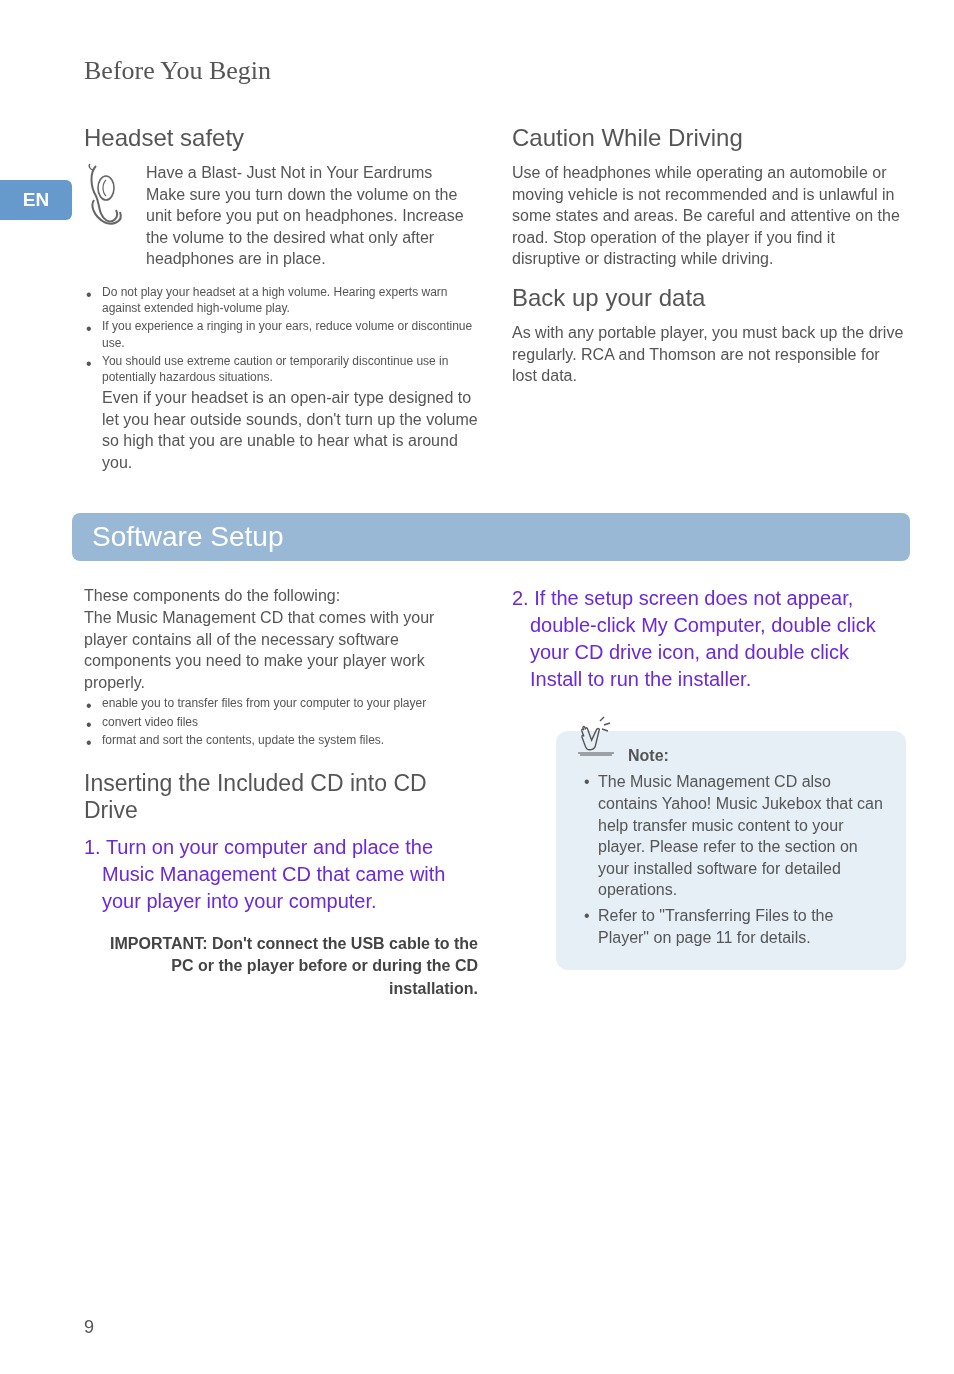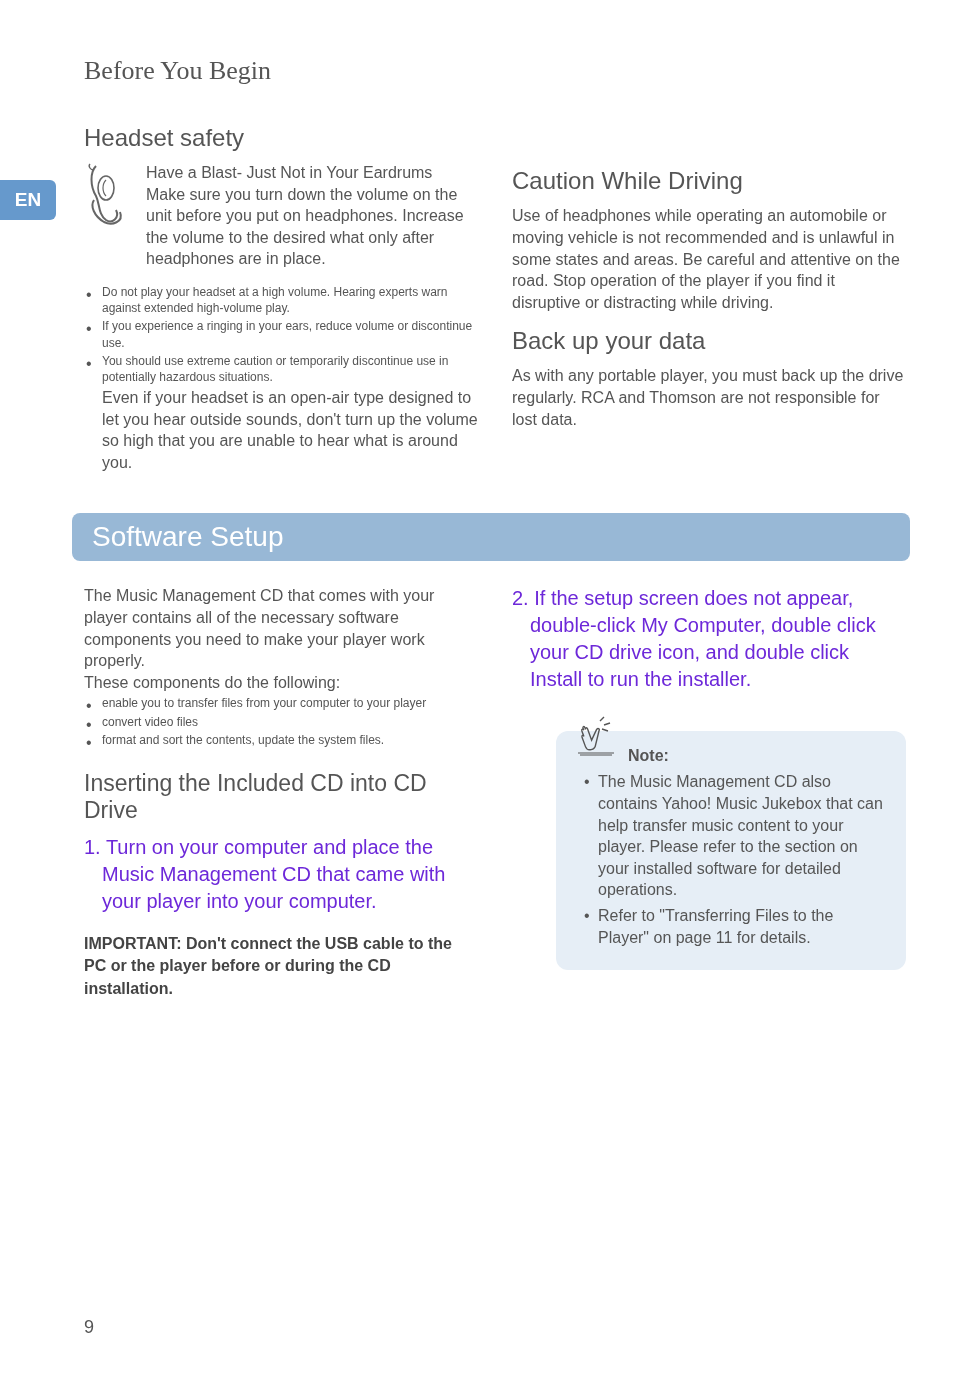--- a/index.html
+++ b/index.html
@@ -19,35 +19,34 @@
       font-size: 26px;
       color: #555;
       padding: 56px 0 0 84px;
       font-weight: normal;
       font-family: Liberation Serif, serif;
     }
     .lang-badge {
       position: absolute;
       left: 0;
       top: 180px;
-      width: 56px;
+      width: 72px;
       height: 40px;
       background: #6699cc;
       border-radius: 0 6px 6px 0;
       color: #fff;
       font-weight: bold;
       font-size: 19px;
       text-align: center;
       line-height: 40px;
     }
     .main {
       display: flex;
       padding: 38px 48px 0 84px;
       gap: 34px;
-      align-items: center;
     }
     .col {
       flex: 1;
     }
     .section-title {
       font-size: 24px;
       color: #555;
       font-weight: normal;
       margin-bottom: 10px;
     }
@@ -161,20 +160,21 @@
     }
     .steps {
       margin-top: 10px;
     }
     .important {
       font-weight: bold;
       font-size: 16px;
       line-height: 1.4;
       color: #444;
       margin-top: 18px;
+      text-align: right;
     }
     .page-num {
       position: absolute;
       left: 84px;
       bottom: 36px;
       font-size: 18px;
       color: #555;
     }
   </style>
 </head>
@@ -214,22 +214,22 @@
     <p class="body-text">As with any portable player, you must back up the drive regularly. RCA and Thomson are not responsible for lost data.</p>
   </div>
 </div>
 
 <div class="band">
   <h2 class="band-title">Software Setup</h2>
 </div>
 
 <div class="main2">
   <div class="col">
+    <p class="body-text">These components do the following:</p>
     <p class="body-text">The Music Management CD that comes with your player contains all of the necessary software components you need to make your player work properly.</p>
-    <p class="body-text">These components do the following:</p>
     <ul class="bullets" style="margin-top:2px;">
       <li>enable you to transfer files from your computer to your player</li>
       <li>convert video files</li>
       <li>format and sort the contents, update the system files.</li>
     </ul>
     <h2 class="section-title" style="margin-top:22px;font-size:23px;">Inserting the Included CD into CD Drive</h2>
     <div class="steps">
       <p class="step">1. Turn on your computer and place the Music Management CD that came with your player into your computer.</p>
     </div>
     <p class="important">IMPORTANT: Don't connect the USB cable to the PC or the player before or during the CD installation.</p>

